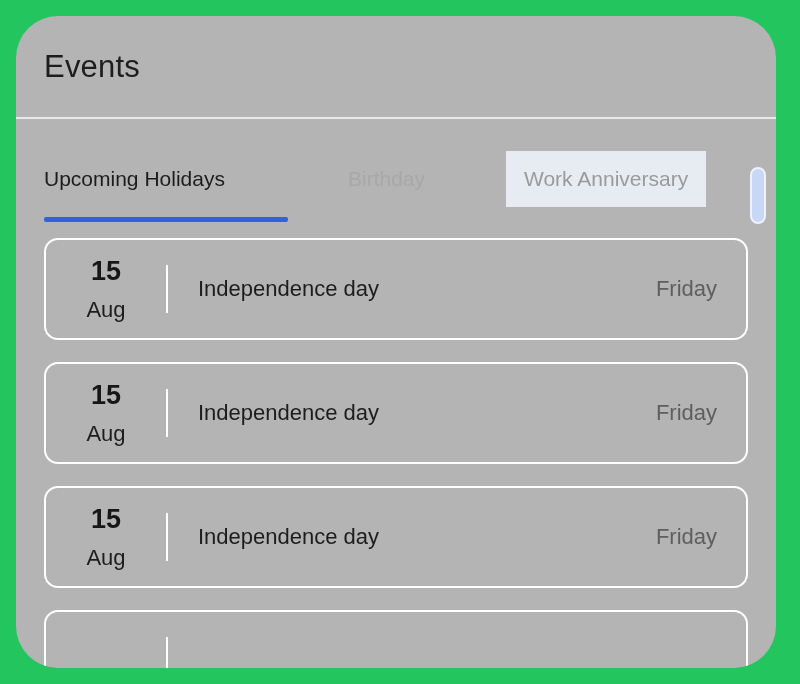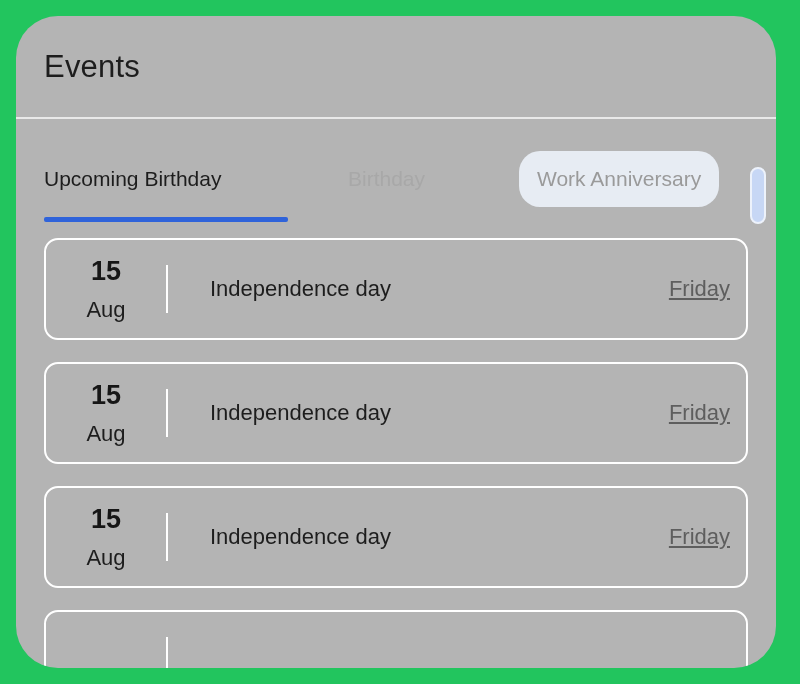--- a/index.html
+++ b/index.html
@@ -99,23 +99,22 @@
     left: 332px;
     color: #a8a8a8;
   }
 
   .tab-work {
     left: 490px;
     top: 32px;
     height: 56px;
     padding: 0 18px;
     background: #e7ecf3;
-    border-radius: 21px;
+    border-radius: 0;
     color: #9a9a9a;
-    margin-left: 13px;
   }
 
   
   .scroll-thumb {
     position: absolute;
     right: 10px;
     top: 48px;
     width: 16px;
     height: 57px;
     background: #c7d7f5;
@@ -173,46 +172,44 @@
     height: 48px;
     background: #ffffff;
     flex: 0 0 2px;
   }
 
   .event-title {
     flex: 1 1 auto;
     padding-left: 30px;
     font-size: 22px;
     color: #1d1d1d;
-    margin-left: 12px;
   }
 
   .event-weekday {
     flex: 0 0 auto;
-    padding-right: 16px;
+    padding-right: 29px;
     font-size: 22px;
     color: #5e5e5e;
-    text-decoration: underline;
   }
 </style>
 </head>
 <body>
 
 <div id="screen">
 
   <div class="events-card">
 
     <div class="card-header">
       <div class="card-title">Events</div>
     </div>
     <div class="header-rule"></div>
 
     <div class="tab-strip">
 
-      <div class="tab tab-upcoming">Upcoming  Birthday</div>
+      <div class="tab tab-upcoming">Upcoming  Holidays</div>
       <div class="tab-underline"></div>
 
       <div class="tab tab-birthday">Birthday</div>
 
       <div class="tab tab-work">Work Anniversary</div>
 
       <div class="scroll-thumb"></div>
     </div>
 
     <div class="event-list">

